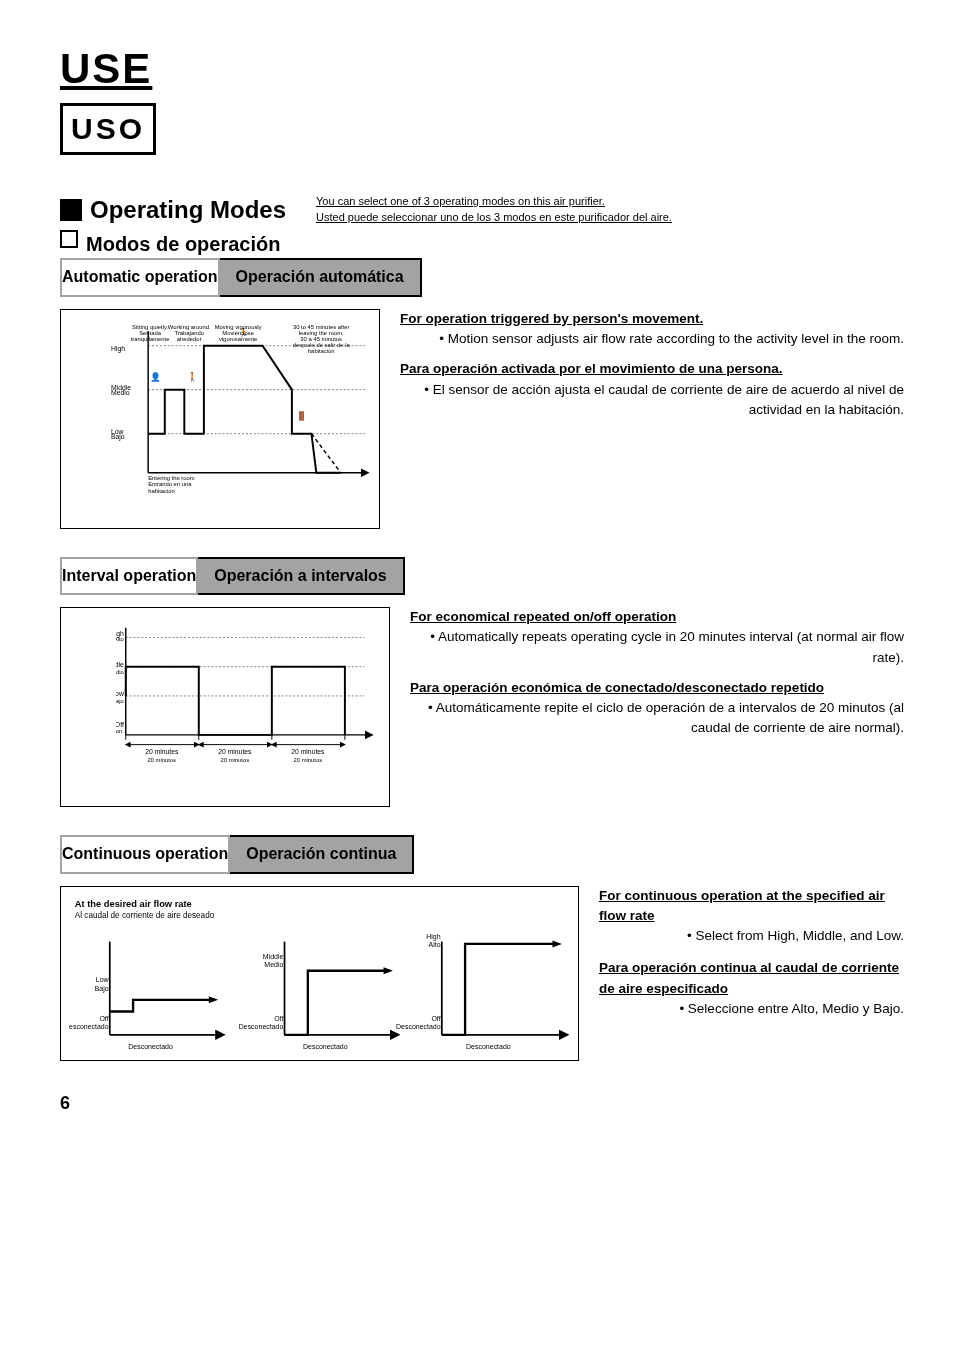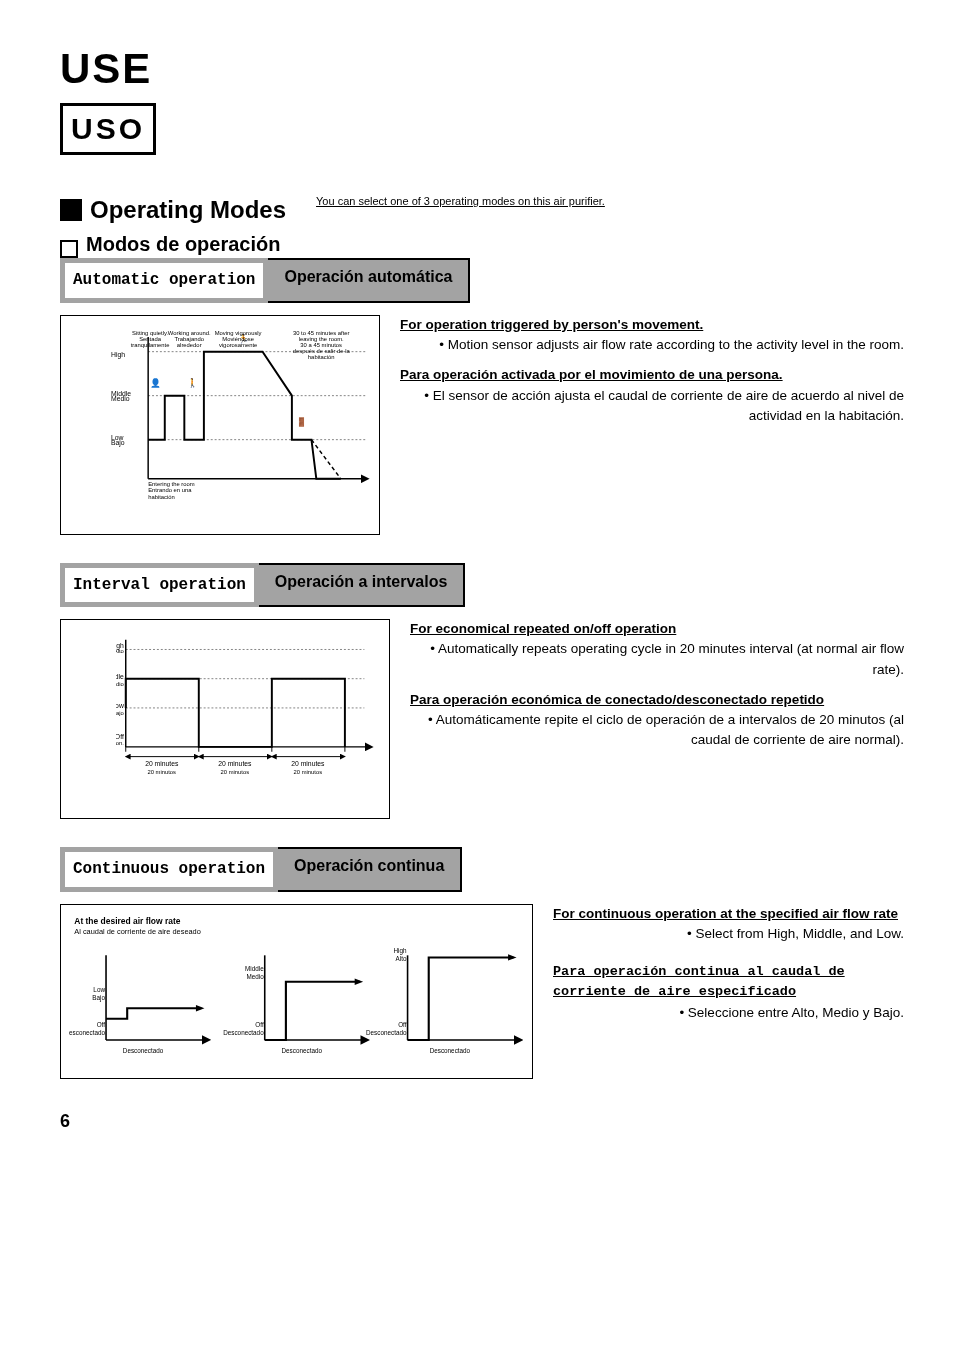--- a/index.html
+++ b/index.html
@@ -13,20 +13,21 @@
       font-size: 15px;
       line-height: 1.4;
     }
 
     
     .title-use {
       font-size: 42px;
       font-weight: 900;
       letter-spacing: 2px;
       margin-bottom: 4px;
+      text-decoration: underline;
     }
     .title-uso {
       font-size: 30px;
       font-weight: 700;
       border: 3px solid #000;
       display: inline-block;
       padding: 2px 8px;
       margin-bottom: 38px;
       letter-spacing: 3px;
     }
@@ -51,21 +52,21 @@
       width: 22px;
       height: 22px;
       background: #000;
       flex-shrink: 0;
     }
     .section-heading-text .subtitle {
       font-size: 20px;
       font-weight: 700;
       margin-top: 4px;
       display: flex;
-      align-items: flex-end;
+      align-items: flex-start;
       gap: 8px;
     }
     .subtitle-icon {
       display: inline-block;
       width: 18px;
       height: 18px;
       border: 2px solid #000;
       flex-shrink: 0;
     }
     .section-desc {
@@ -78,26 +79,25 @@
     
     .mode-section {
       margin-bottom: 28px;
     }
     .mode-label-row {
       display: flex;
       align-items: stretch;
       margin-bottom: 12px;
     }
     .mode-label-en {
-      border: 5px solid #a3a3a3;
-      padding: 6px 8px;
+      border: 2px solid #a3a3a3;
+      padding: 6px 0;
       font-size: 16px;
       font-weight: 700;
       background: #fff;
-      font-family: Liberation Mono, monospace;
     }
     .mode-label-es {
       border: 2px solid #000;
       border-left: none;
       padding: 6px 16px;
       font-size: 16px;
       font-weight: 700;
       background: #a3a3a3;
     }
 
@@ -166,20 +166,21 @@
       <span class="heading-square"></span>
       <span>Operating Modes</span>
     </h2>
     <div class="subtitle">
       <span class="subtitle-icon"></span>
       <span>Modos de operación</span>
     </div>
   </div>
   <div class="section-desc">
     <p>You can select one of 3 operating modes on this air purifier.</p>
+    <p>Usted puede seleccionar uno de los 3 modos en este purificador del aire.</p>
   </div>
 </div>
 
 
 <div class="mode-section">
   <div class="mode-label-row">
     <div class="mode-label-en">Automatic operation</div>
     <div class="mode-label-es">Operación automática</div>
   </div>
   <div class="mode-content">
@@ -325,21 +326,21 @@
   </div>
 </div>
 
 
 <div class="mode-section">
   <div class="mode-label-row">
     <div class="mode-label-en">Continuous operation</div>
     <div class="mode-label-es">Operación continua</div>
   </div>
   <div class="mode-content">
-    <div class="diagram-box" style="width:473px;height:175px;padding:8px;text-align:center;">
+    <div class="diagram-box" style="width:519px;height:175px;padding:8px;text-align:center;">
       <svg viewBox="0 0 430 155" xmlns="http://www.w3.org/2000/svg" font-family="Arial" font-size="8">
         <defs>
           <marker id="arr3" markerWidth="6" markerHeight="6" refX="3" refY="3" orient="auto">
             <path d="M0,0 L6,3 L0,6 Z" fill="#000"></path>
           </marker>
         </defs>
 
         <text x="5" y="10" font-size="8" font-weight="bold">At the desired air flow rate</text>
         <text x="5" y="20" font-size="7">Al caudal de corriente de aire deseado</text>
 
@@ -380,21 +381,21 @@
         <text x="319" y="108" font-size="6" text-anchor="end">Off</text>
         <text x="319" y="115" font-size="6" text-anchor="end">Desconectado</text>
         <text x="360" y="132" font-size="6" text-anchor="middle">Desconectado</text>
       </svg>
     </div>
     <div class="mode-desc">
       <p><span class="underline">For continuous operation at the specified air flow rate</span></p>
       <ul>
         <li>Select from High, Middle, and Low.</li>
       </ul>
-      <p style="margin-top:18px;font-family:Liberation Mono, monospace;"><span class="underline">Para operación continua al caudal de corriente de aire especificado</span></p>
+      <p style="margin-top:12px;"><span class="underline">Para operación continua al caudal de corriente de aire especificado</span></p>
       <ul>
         <li>Seleccione entre Alto, Medio y Bajo.</li>
       </ul>
     </div>
   </div>
 </div>
 
 
 <div class="page-number">6</div>
 

